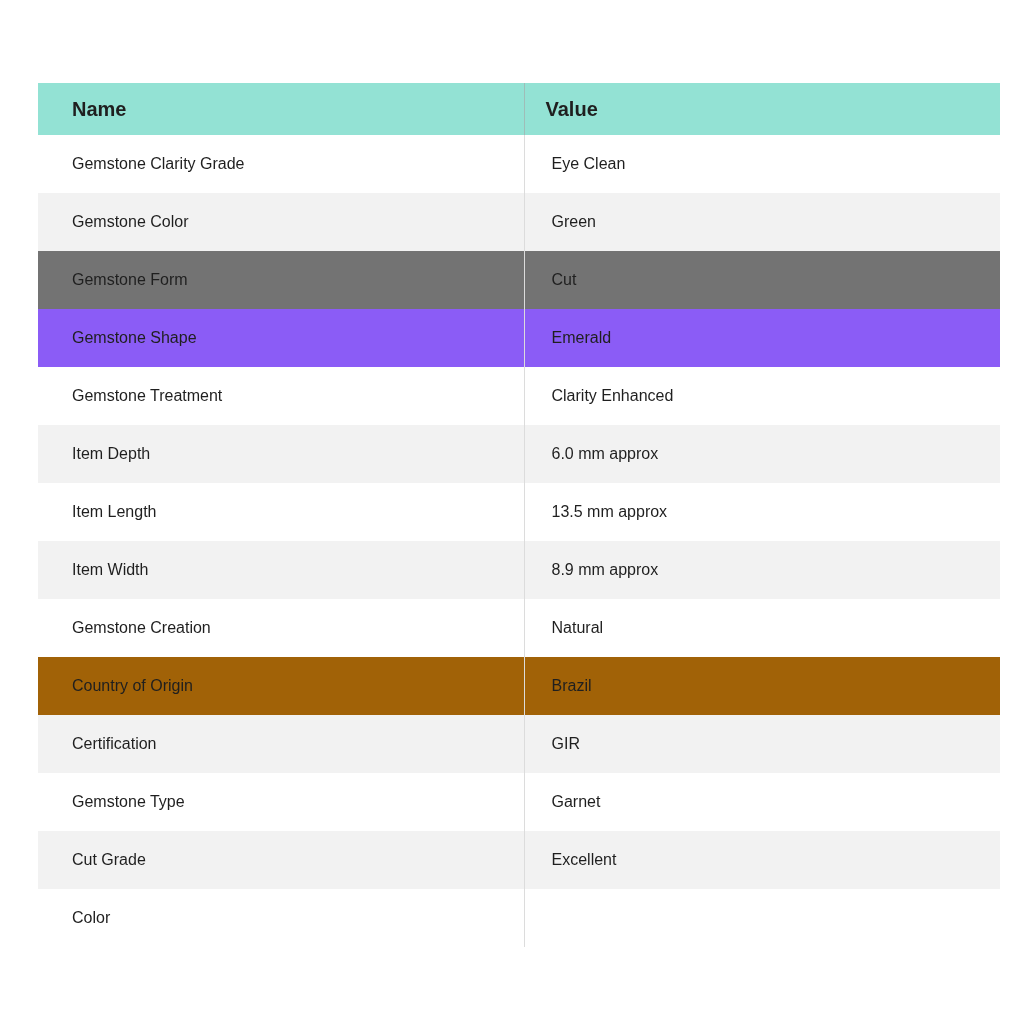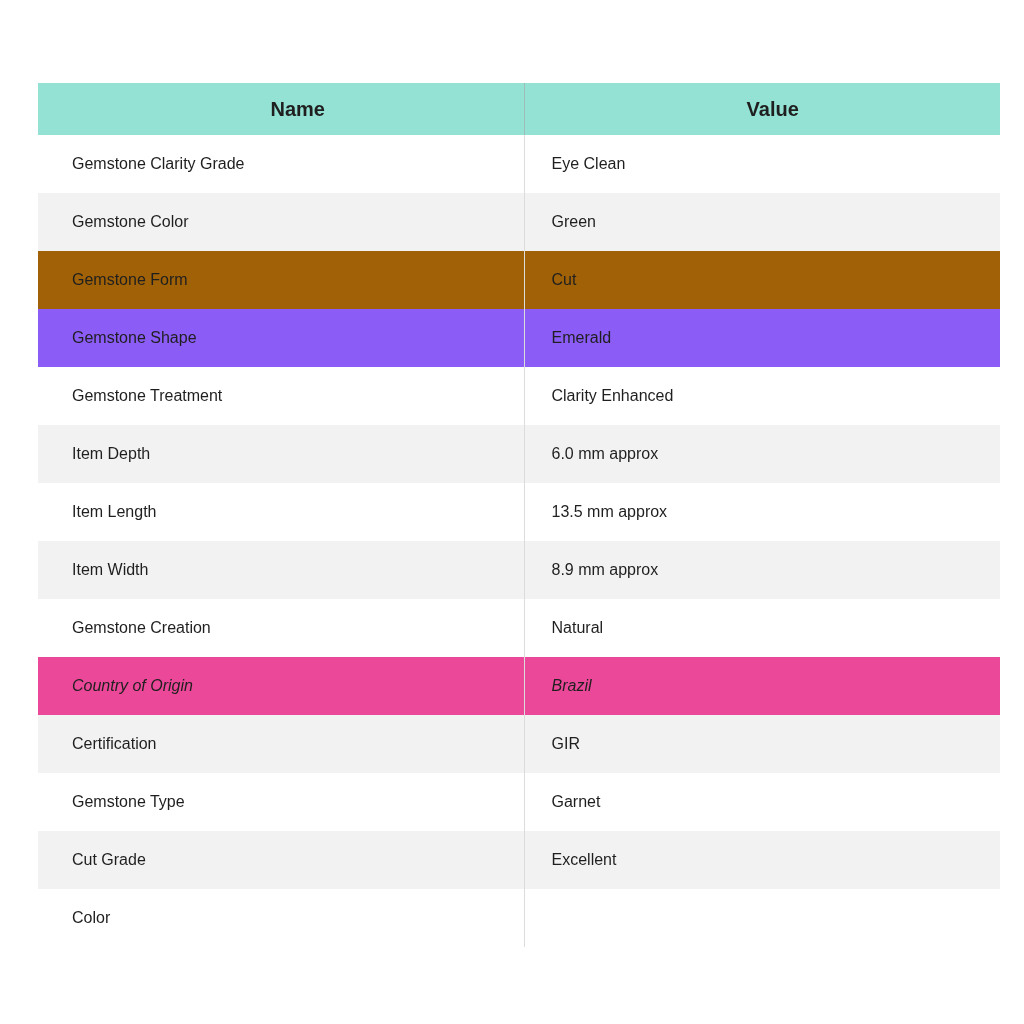--- a/index.html
+++ b/index.html
@@ -21,21 +21,21 @@
     top: 83px;
     width: 962px;
     border-collapse: collapse;
     table-layout: fixed;
   }
   table.specs col.name-col { width: 486px; }
   table.specs col.value-col { width: 476px; }
 
   table.specs th {
     height: 52px;
-    text-align: center;
+    text-align: left;
     font-size: 20px;
     font-weight: 600;
     color: #1f1f1f;
     padding: 0 0 0 34px;
     vertical-align: middle;
   }
   table.specs th:last-child {
     padding-left: 21px;
     border-left: 1px solid #9fbdb8;
   }
@@ -77,21 +77,21 @@
     </thead>
     <tbody id="rows">
         <tr style="background: rgb(255, 255, 255);">
           <td>Gemstone Clarity Grade</td>
           <td>Eye Clean</td>
         </tr>
         <tr style="background: rgb(242, 242, 242);">
           <td>Gemstone Color</td>
           <td>Green</td>
         </tr>
-        <tr style="background: #a16207;">
+        <tr style="background: #737373;">
           <td>Gemstone Form</td>
           <td>Cut</td>
         </tr>
         <tr style="background: #8b5cf6;">
           <td>Gemstone Shape</td>
           <td>Emerald</td>
         </tr>
         <tr style="background: rgb(255, 255, 255);">
           <td>Gemstone Treatment</td>
           <td>Clarity Enhanced</td>
@@ -105,21 +105,21 @@
           <td>13.5 mm approx</td>
         </tr>
         <tr style="background: rgb(242, 242, 242);">
           <td>Item Width</td>
           <td>8.9 mm approx</td>
         </tr>
         <tr style="background: rgb(255, 255, 255);">
           <td>Gemstone Creation</td>
           <td>Natural</td>
         </tr>
-        <tr style="background: #ec4899; font-style: italic;">
+        <tr style="background: #a16207;">
           <td>Country of Origin</td>
           <td>Brazil</td>
         </tr>
         <tr style="background: rgb(242, 242, 242);">
           <td>Certification</td>
           <td>GIR</td>
         </tr>
         <tr style="background: rgb(255, 255, 255);">
           <td>Gemstone Type</td>
           <td>Garnet</td>

